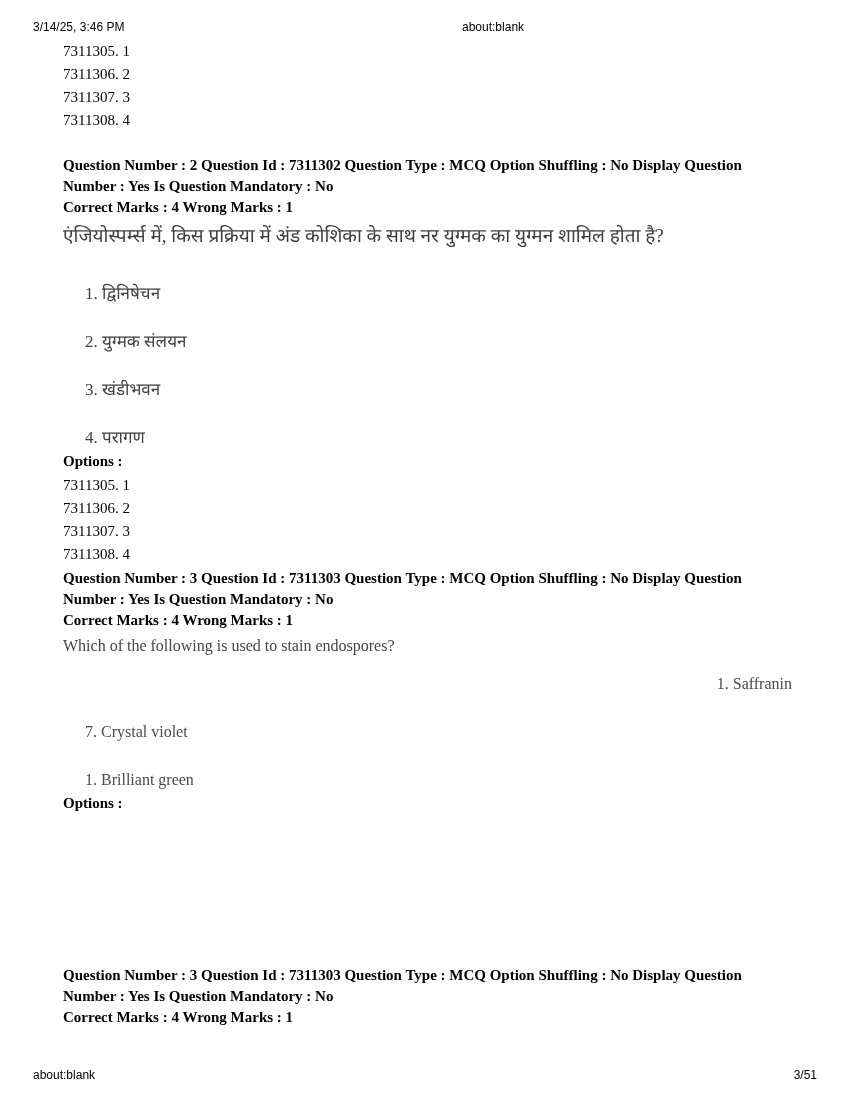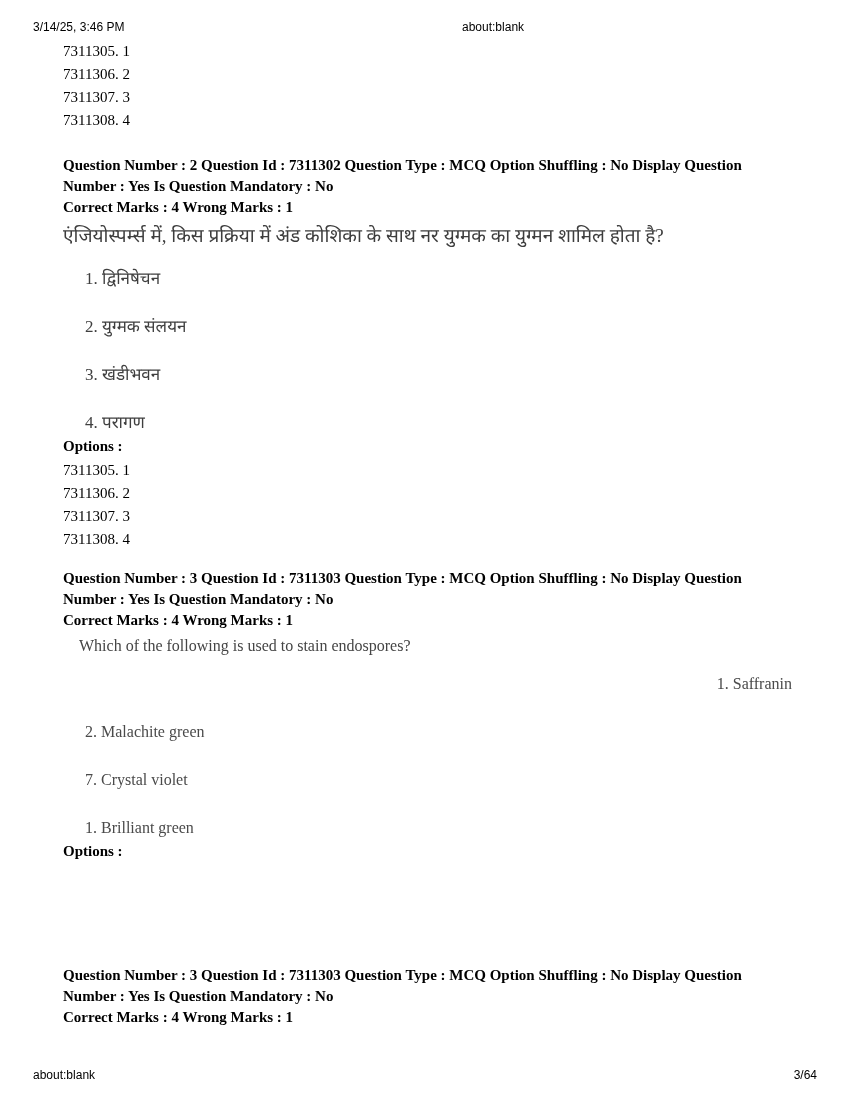--- a/index.html
+++ b/index.html
@@ -54,32 +54,32 @@
     line-height: 21px;
     max-width: 705px;
   }
   .qtext {
     margin: 5px 0 0 0;
     font-size: 19px;
     line-height: 26px;
     color: #3d3d3d;
   }
   .qtext.en {
-    margin: 4px 0 0 16px;
+    margin: 4px 0 0 0;
     font-size: 16px;
     line-height: 22px;
     color: #454545;
   }
   .choice {
     margin: 26px 0 0 22px;
     font-size: 17px;
     line-height: 22px;
     color: #3f3f3f;
   }
-  .choice.first { margin-top: 19px; }
+  .choice.first { margin-top: 34px; }
   .choice.en { font-size: 16px; color: #4a4a4a; }
   .choice.en.first { margin-top: 16px; text-align: right; }
   .options-label {
     margin: 3px 0 0 0;
     font-weight: bold;
     font-size: 15px;
     line-height: 19px;
   }
   .optlist { margin-top: 3px; }
 </style>
@@ -113,27 +113,26 @@
     <div class="opt-id">7311307. 3</div>
     <div class="opt-id">7311308. 4</div>
   </div>
 </section>
 
 <section class="section sec-q3">
   <p class="meta">Question Number : 3 Question Id : 7311303 Question Type : MCQ Option Shuffling : No Display Question Number : Yes Is Question Mandatory : No</p>
   <p class="meta">Correct Marks : 4 Wrong Marks : 1</p>
   <p class="qtext en">Which of the following is used to stain endospores?</p>
   <div class="choice en first">1. Saffranin</div>
-  <div class="choice en">2. Malachite green</div>
   <div class="choice en">7. Crystal violet</div>
   <div class="choice en">1. Brilliant green</div>
   <p class="options-label">Options :</p>
 </section>
 
 <section class="section sec-q3r">
   <p class="meta">Question Number : 3 Question Id : 7311303 Question Type : MCQ Option Shuffling : No Display Question Number : Yes Is Question Mandatory : No</p>
   <p class="meta">Correct Marks : 4 Wrong Marks : 1</p>
 </section>
 
 <div class="footer hf">
   <span class="fl">about:blank</span>
-  <span class="fr">3/64</span>
+  <span class="fr">3/51</span>
 </div>
 
 </body></html>

